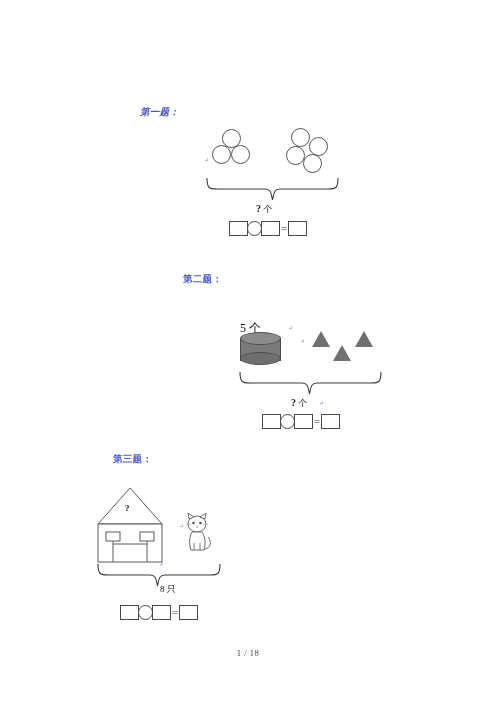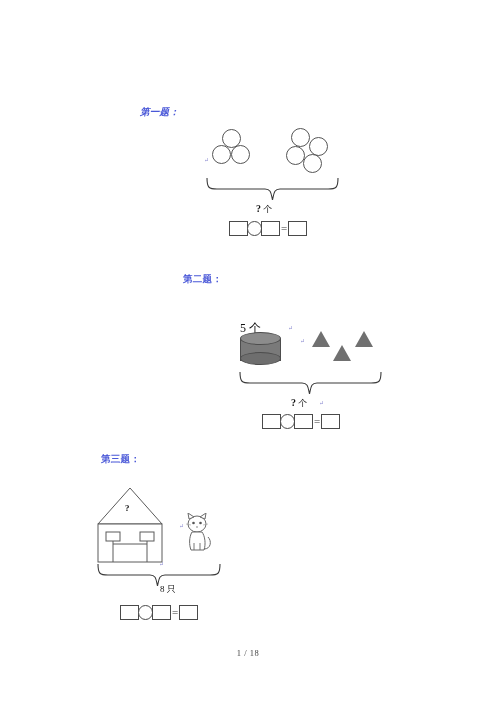--- a/index.html
+++ b/index.html
@@ -38,21 +38,21 @@
   .prob-label {
     position: absolute;
     font-size: 9.5px;
     font-weight: bold;
     color: #4a58d8;
     white-space: nowrap;
     letter-spacing: 0.3px;
   }
   #lbl1 { left: 140px; top: 106px; font-style: italic; }
   #lbl2 { left: 183px; top: 273px; }
-  #lbl3 { left: 101px; top: 453px; }
+  #lbl3 { left: 113px; top: 453px; }
 
   
   .figure { position: absolute; }
 
   
   .circ {
     position: absolute;
     border: 1px solid #555;
     border-radius: 50%;
     background: #fff;

